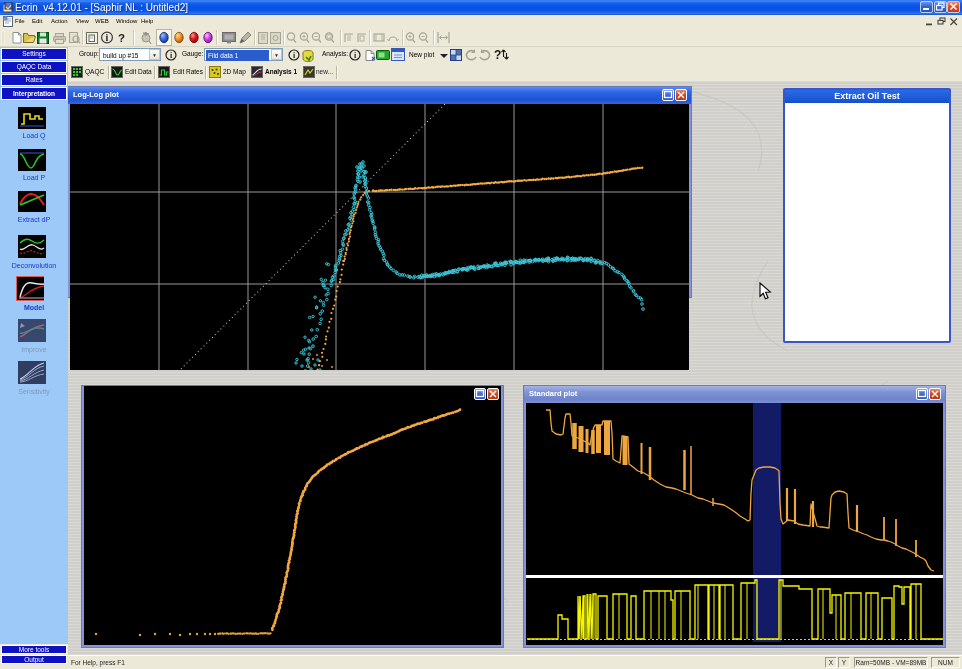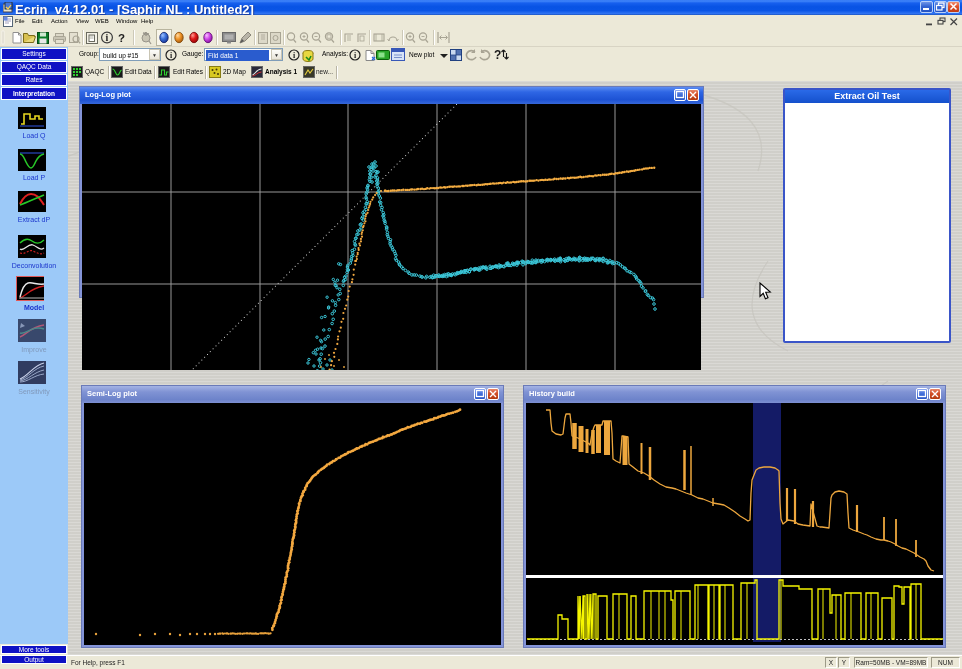--- a/index.html
+++ b/index.html
@@ -1,20 +1,20 @@
 <!DOCTYPE html>
 <html><head><meta charset="utf-8"><style>
 *{margin:0;padding:0;box-sizing:border-box}
 html,body{width:962px;height:669px;overflow:hidden;font-family:"Liberation Sans",sans-serif;background:#ECE9D8}
 .abs{position:absolute}
 #app{position:relative;width:962px;height:669px}
 
 #titlebar{position:absolute;left:0;top:0;width:962px;height:15px;
 background:linear-gradient(180deg,#2a70f0 0%,#4488fb 6%,#1760ee 20%,#0853e4 45%,#0a55e6 70%,#2e72f2 90%,#1c55c0 100%);}
-#titlebar .txt{position:absolute;left:15px;top:2px;color:#fff;font-weight:bold;font-size:13px;text-shadow:1px 1px 1px #1a3a9a}
+#titlebar .txt{position:absolute;left:15px;top:2px;color:#fff;font-weight:normal;font-size:10px;text-shadow:1px 1px 1px #1a3a9a}
 .wbtn{position:absolute;top:1px;width:13px;height:12px;border-radius:2px;border:1px solid #b8d0f8;
 font-size:9px;color:#fff;text-align:center;line-height:10px}
 .wbtn.b{background:linear-gradient(180deg,#6f95e8,#3464d2 45%,#2353c4)}
 .wbtn.r{background:linear-gradient(180deg,#f09070,#e0512a 45%,#c03a12)}
 
 #menubar{position:absolute;left:0;top:15px;width:962px;height:13px;background:#ECE9D8;font-size:6px;color:#000}
 #menubar span{position:absolute;top:0px}
 
 #toolbar{position:absolute;left:0;top:28px;width:962px;height:19px;background:#ECE9D8;border-bottom:1px solid #d8d4c4}
 
@@ -430,21 +430,21 @@
 </g>
 <g stroke="#cccac4" stroke-width="1" fill="none" opacity="0.7">
 <path d="M30 200q70 -40 140 0"></path>
           <path d="M180 350q80 -60 150 -10"></path>
           <path d="M760 100q-50 50 10 90"></path>
           <path d="M640 520q80 -40 150 10"></path>
           <path d="M100 560q70 -40 140 0"></path>
 </g>
 </svg>
 
-<div class="win" style="left:12px;top:6px;width:623px;height:210px">
+<div class="win" style="left:0;top:6px;width:623px;height:210px">
  <div class="wtitle act" style="width:623px">Log-Log plot</div>
  <div class="tbtn b" style="right:15px"><svg width="10" height="10">
             <rect x="1.5" y="1.5" width="7" height="6" fill="none" stroke="#fff" stroke-width="1.3"></rect>
           </svg></div>
  <div class="tbtn r" style="right:2px"><svg width="10" height="10">
             <path d="M2 2l6 6M8 2l-6 6" stroke="#fff" stroke-width="1.4"></path>
           </svg></div>
  <div class="abs" style="left:0;top:17px;width:619px;height:266px;background:#000;overflow:hidden">
  <svg width="619" height="267" style="position:absolute;left:0;top:0">
             <line x1="89" y1="0" x2="89" y2="267" stroke="#989898" stroke-width="1"></line>
@@ -1184,21 +1184,20 @@
             <circle cx="262.0" cy="263.0" r="1.0" fill="#d89838"></circle>
           </svg>
  </div>
 </div>
 
 <div class="abs" style="left:715px;top:7px;width:168px;height:255px;background:#fff;border:2px solid #3a55c8;border-radius:2px">
  <div class="abs" style="left:0;top:0;width:164px;height:13px;background:linear-gradient(180deg,#2a6ae8,#1450cc);color:#fff;font-weight:bold;font-size:9px;text-align:center;line-height:13px">Extract Oil Test</div>
 </div>
 
 <div class="win" style="left:14px;top:305px;width:421px;height:261px">
- <div class="wtitle inact" style="width:421px">Semi-Log plot</div>
  <div class="tbtn b" style="right:15px"><svg width="10" height="10">
             <rect x="1.5" y="1.5" width="7" height="6" fill="none" stroke="#fff" stroke-width="1.3"></rect>
           </svg></div>
  <div class="tbtn r" style="right:2px"><svg width="10" height="10">
             <path d="M2 2l6 6M8 2l-6 6" stroke="#fff" stroke-width="1.4"></path>
           </svg></div>
  <div class="abs" style="left:0;top:17px;width:417px;height:240px;background:#000;overflow:hidden">
  <svg width="417" height="240" style="position:absolute;left:0;top:0">
             <circle cx="12.0" cy="231.0" r="1.2" fill="#e8a13c"></circle>
             <circle cx="56.0" cy="232.0" r="1.2" fill="#e8a13c"></circle>
@@ -1448,21 +1447,21 @@
             <circle cx="369.1" cy="9.7" r="1.4" fill="#f4a940"></circle>
             <circle cx="371.3" cy="8.8" r="1.4" fill="#f4a940"></circle>
             <circle cx="373.0" cy="8.3" r="1.4" fill="#f4a940"></circle>
             <circle cx="374.6" cy="7.6" r="1.4" fill="#f4a940"></circle>
             <circle cx="376.0" cy="6.7" r="1.4" fill="#f4a940"></circle>
           </svg>
  </div>
 </div>
 
 <div class="win" style="left:456px;top:305px;width:421px;height:261px">
- <div class="wtitle inact" style="width:421px">History build</div>
+ <div class="wtitle inact" style="width:421px">Standard plot</div>
  <div class="tbtn b" style="right:15px"><svg width="10" height="10">
             <rect x="1.5" y="1.5" width="7" height="6" fill="none" stroke="#fff" stroke-width="1.3"></rect>
           </svg></div>
  <div class="tbtn r" style="right:2px"><svg width="10" height="10">
             <path d="M2 2l6 6M8 2l-6 6" stroke="#fff" stroke-width="1.4"></path>
           </svg></div>
  <div class="abs" style="left:0;top:17px;width:417px;height:239px;background:#000;overflow:hidden">
  <svg width="417" height="239" style="position:absolute;left:0;top:0">
 <rect x="227" y="0" width="28" height="239" fill="#141b66"></rect>
 <rect x="2" y="236" width="2" height="1" fill="#c0c0c0"></rect>

